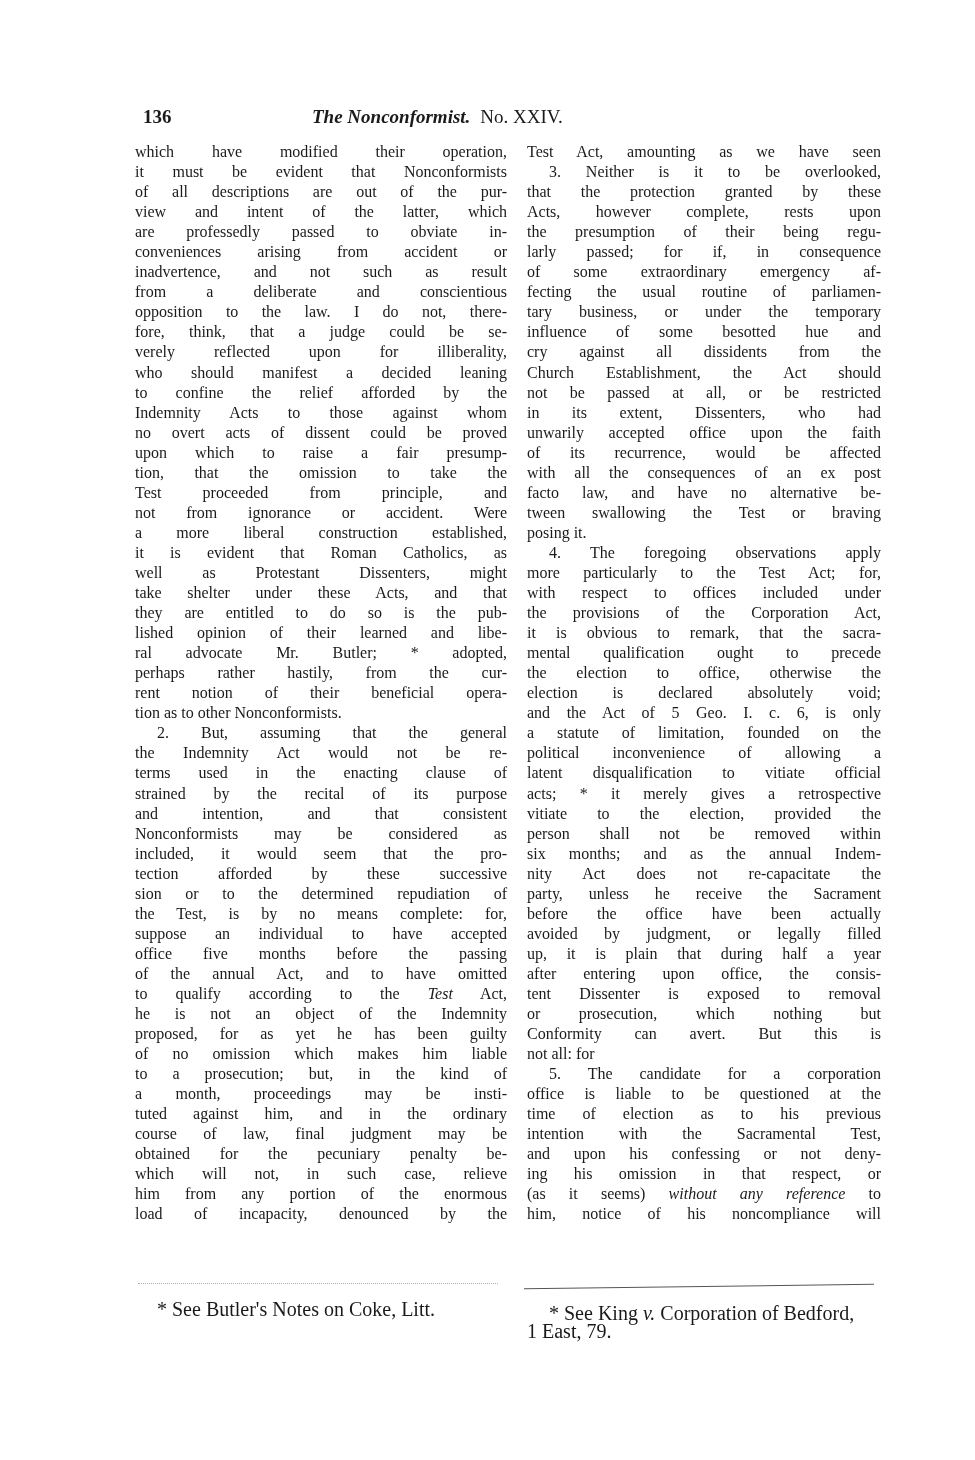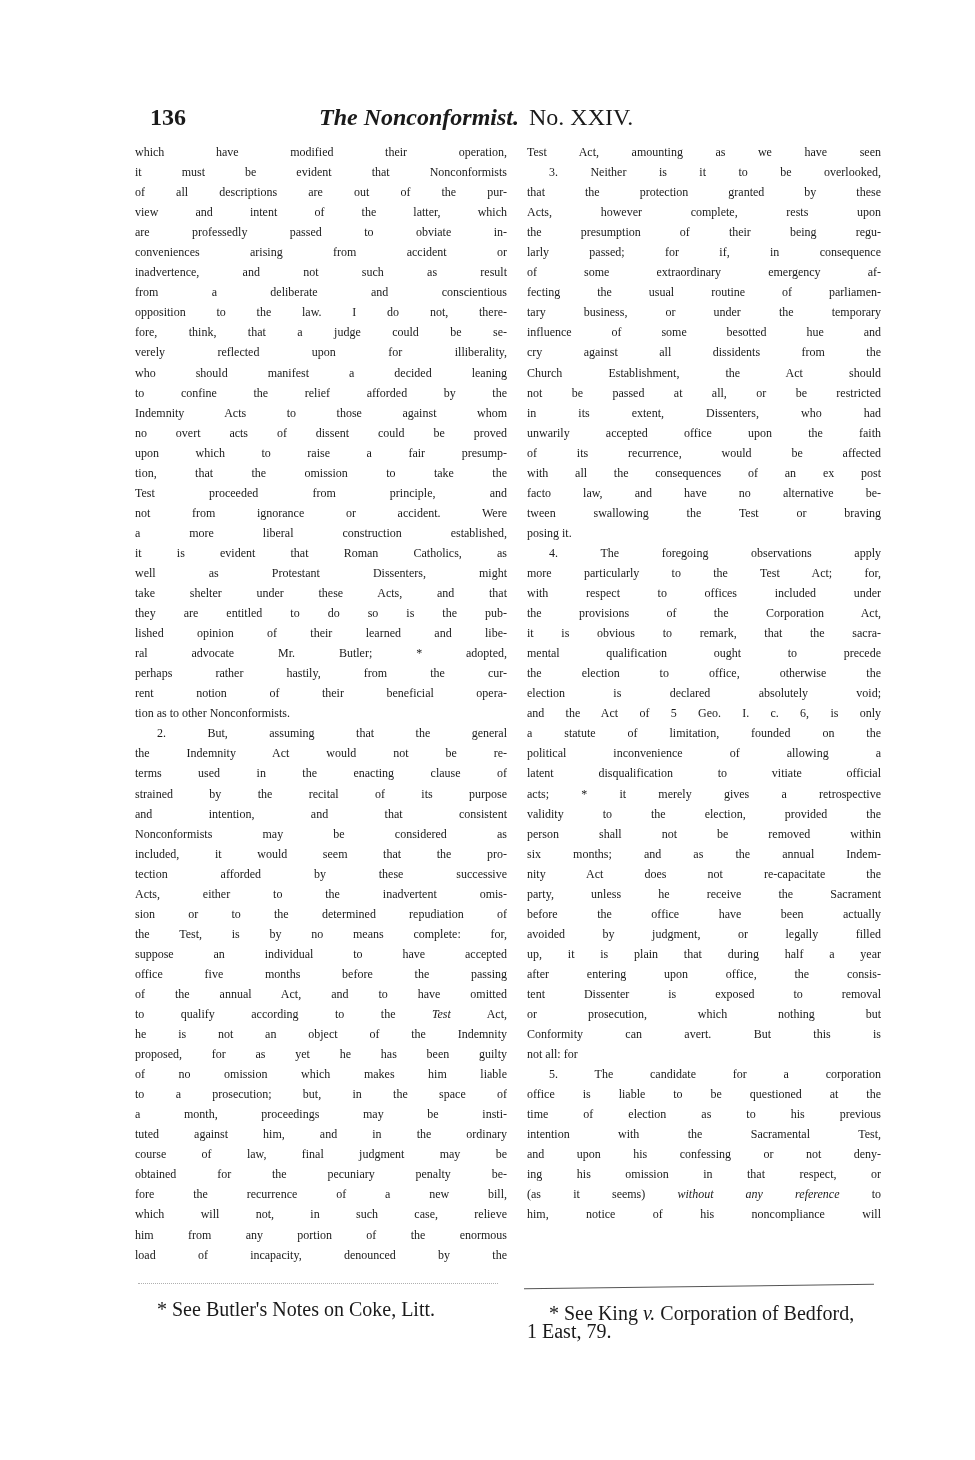--- a/index.html
+++ b/index.html
@@ -11,24 +11,24 @@
       width: 975px;
       height: 1460px;
       position: relative;
       overflow: hidden;
       font-family: "Liberation Serif", "DejaVu Serif", serif;
       color: #1a1a1a;
     }
     .header {
       position: absolute;
       top: 104px;
-      left: 150px;
+      left: 143px;
       width: 544px;
       height: 26px;
-      font-size: 24px;
+      font-size: 19px;
       line-height: 26px;
     }
     .page-number {
       position: absolute;
       left: 0;
       top: 0;
       font-weight: bold;
     }
     .running-title {
       position: absolute;
@@ -39,21 +39,21 @@
     .running-title .journal {
       font-style: italic;
       font-weight: bold;
     }
     .running-title .issue {
       margin-left: 10px;
     }
     .column {
       position: absolute;
       top: 142px;
-      font-size: 12px;
+      font-size: 16px;
       line-height: 20.05px;
       text-align: justify;
     }
     .col-left {
       left: 135px;
       width: 372px;
     }
     .col-right {
       left: 527px;
       width: 354px;
@@ -158,36 +158,34 @@
   <span class="line">rent notion of their beneficial opera-</span>
   <span class="line last">tion as to other Nonconformists.</span>
   <span class="line indent">2. But, assuming that the general</span>
   <span class="line">the Indemnity Act would not be re-</span>
   <span class="line">terms used in the enacting clause of</span>
   <span class="line">strained by the recital of its purpose</span>
   <span class="line">and intention, and that consistent</span>
   <span class="line">Nonconformists may be considered as</span>
   <span class="line">included, it would seem that the pro-</span>
   <span class="line">tection afforded by these successive</span>
-  <span class="line">Acts, either to the inadvertent omis-</span>
   <span class="line">sion or to the determined repudiation of</span>
   <span class="line">the Test, is by no means complete: for,</span>
   <span class="line">suppose an individual to have accepted</span>
   <span class="line">office five months before the passing</span>
   <span class="line">of the annual Act, and to have omitted</span>
   <span class="line"><span>to qualify according to the </span><span class="it">Test</span><span> Act,</span></span>
   <span class="line">he is not an object of the Indemnity</span>
   <span class="line">proposed, for as yet he has been guilty</span>
   <span class="line">of no omission which makes him liable</span>
-  <span class="line">to a prosecution; but, in the space of</span>
+  <span class="line">to a prosecution; but, in the kind of</span>
   <span class="line">a month, proceedings may be insti-</span>
   <span class="line">tuted against him, and in the ordinary</span>
   <span class="line">course of law, final judgment may be</span>
   <span class="line">obtained for the pecuniary penalty be-</span>
-  <span class="line">fore the recurrence of a new bill,</span>
   <span class="line">which will not, in such case, relieve</span>
   <span class="line">him from any portion of the enormous</span>
   <span class="line">load of incapacity, denounced by the</span>
 </div>
 
 <div class="column col-right">
   <span class="line">Test Act, amounting as we have seen</span>
   <span class="line indent">3. Neither is it to be overlooked,</span>
   <span class="line">that the protection granted by these</span>
   <span class="line">Acts, however complete, rests upon</span>
@@ -213,21 +211,21 @@
   <span class="line">the provisions of the Corporation Act,</span>
   <span class="line">it is obvious to remark, that the sacra-</span>
   <span class="line">mental qualification ought to precede</span>
   <span class="line">the election to office, otherwise the</span>
   <span class="line">election is declared absolutely void;</span>
   <span class="line">and the Act of 5 Geo. I. c. 6, is only</span>
   <span class="line">a statute of limitation, founded on the</span>
   <span class="line">political inconvenience of allowing a</span>
   <span class="line">latent disqualification to vitiate official</span>
   <span class="line">acts; * it merely gives a retrospective</span>
-  <span class="line">validity to the election, provided the</span>
+  <span class="line">vitiate to the election, provided the</span>
   <span class="line">person shall not be removed within</span>
   <span class="line">six months; and as the annual Indem-</span>
   <span class="line">nity Act does not re-capacitate the</span>
   <span class="line">party, unless he receive the Sacrament</span>
   <span class="line">before the office have been actually</span>
   <span class="line">avoided by judgment, or legally filled</span>
   <span class="line">up, it is plain that during half a year</span>
   <span class="line">after entering upon office, the consis-</span>
   <span class="line">tent Dissenter is exposed to removal</span>
   <span class="line">or prosecution, which nothing but</span>

